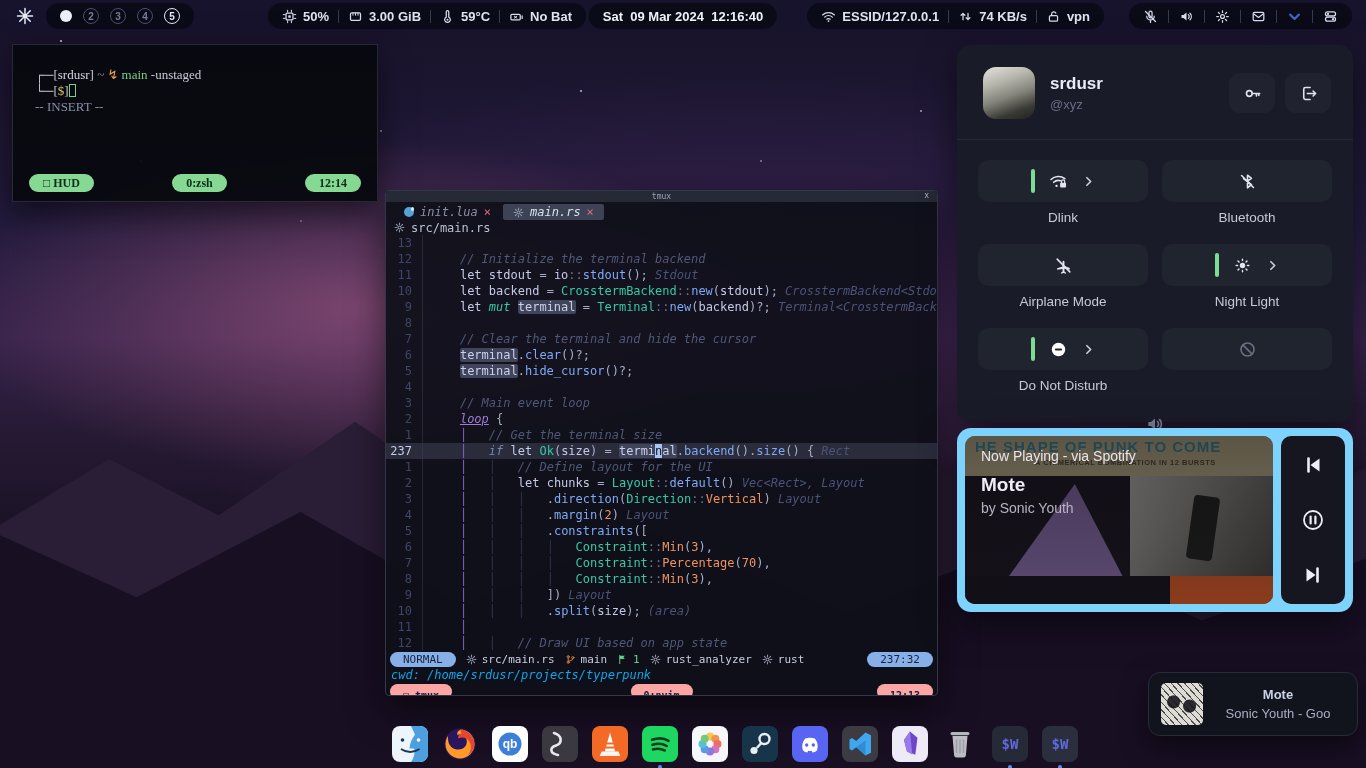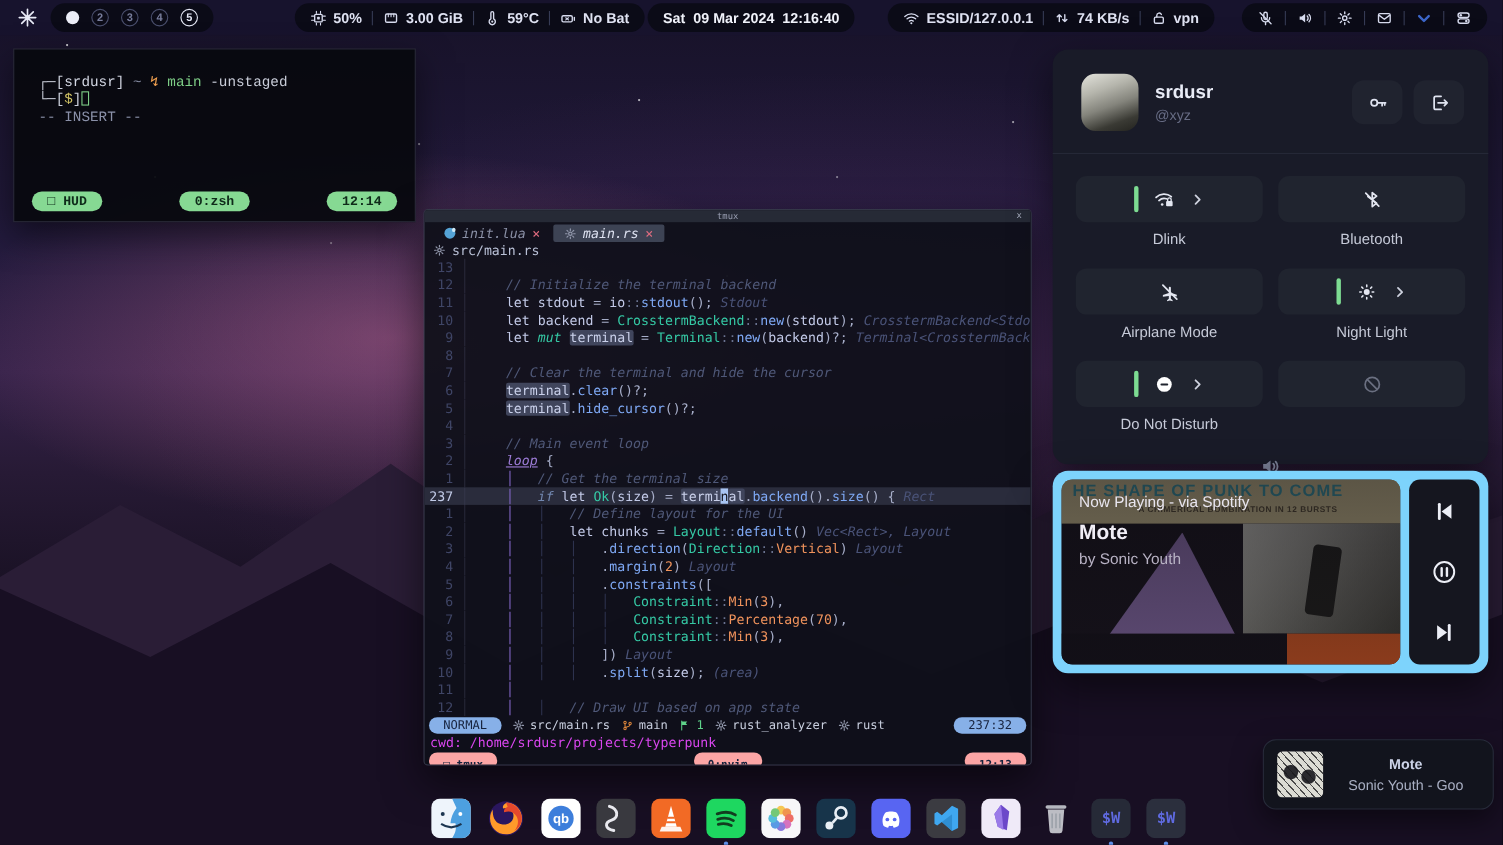--- a/index.html
+++ b/index.html
@@ -40,21 +40,21 @@
   .tb-tray { right:14px; gap:10px; }
   .tbi { width:15px; height:15px; color:#d7dbee; flex:none; }
   .tbi svg, .ci svg, .ic svg { width:100%; height:100%; display:block; }
   .sep { width:1px; height:13px; background:#363b55; }
   .tray-chevron { color:#3c66c8; }
   .tb-item { display:flex; align-items:center; gap:6px; }
 
   
   .hud { position:absolute; left:12px; top:44px; width:366px; height:158px; border-radius:0;
     background:rgba(8,9,14,.93); border:1px solid rgba(150,150,190,.22); box-shadow:0 12px 30px rgba(0,0,0,.5);
-    font-family:Liberation Mono, monospace; font-size:13px; line-height:16px; }
+    font-family:Liberation Serif, serif; font-size:13px; line-height:16px; }
   .hud-body { padding:22px 0 0 22px; white-space:pre; }
   .hud-bar { position:absolute; left:0; right:0; bottom:9px; display:flex; justify-content:space-between; padding:0 16px; }
   .pill-green { background:#86d993; color:#0f2b1a; border-radius:9px; height:18px; line-height:18px;
     padding:0 14px; font-weight:700; font-size:12px; }
   .t-tfg{color:#c9cdd9} .t-tname{color:#d4d8e4} .t-tdim{color:#8a90a8} .t-bolt{color:#f0a050}
   .t-tgreen{color:#7ece87} .t-tyellow{color:#d3c565}
   .t-curh{display:inline-block;width:7px;height:13px;border:1px solid #7ece87;vertical-align:-2px}
 
   
   .tmuxwin { position:absolute; left:385px; top:190px; width:553px; height:506px; border-radius:4px;
@@ -85,21 +85,21 @@
   .t-p{color:#a6adc8} .t-id{color:#c3cae8} .t-op{color:#a6adc8} .t-sc{color:#6a7390}
   .t-hl{background:#40455c;color:#c9d0ea;border-radius:2px} .t-cur{background:#a8c4f2;color:#14151e}
   .t-hint{color:#4a5378;font-style:italic} .t-g{color:#2e3350} .t-gv{color:#8468c9}
 
   .statusline { height:16px; display:flex; align-items:center; gap:10px; font-size:11px; color:#c8cede; padding:0 4px; }
   .sl-pill { background:#87b0e8; color:#17233e; border-radius:9px; padding:0 13px; height:15px; line-height:15px; font-weight:400; }
   .sl-item { display:flex; align-items:center; gap:5px; }
   .sl-sp { flex:1; }
   .ic.orange{color:#e0883c} .ic.green{color:#5fd38a}
   .sl-item.green{color:#5fd38a}
-  .cmdline { height:16px; line-height:16px; font-size:12px; color:#d946ef; padding-left:5px; }
+  .cmdline { height:16px; line-height:16px; font-size:12px; color:#0ea5e9; padding-left:5px;font-style:italic; }
   .tmux-bar { height:17px; display:flex; align-items:center; justify-content:space-between; padding:0 4px; position:relative; }
   .pill-blue { background:#fca5a5; color:#14213c; border-radius:9px; height:15px; line-height:15px;
     padding:4px 13px; font-weight:700; font-size:10px; }
   .tmux-bar .mid { position:absolute; left:50%; transform:translateX(-50%); }
 
   
   .cc { position:absolute; left:957px; top:45px; width:396px; height:377px; border-radius:14px;
     background:#191b28; box-shadow:0 14px 36px rgba(0,0,0,.5); }
   .cc-head { display:flex; align-items:center; padding:22px 22px 0 26px; }
   .avatar { width:52px; height:52px; border-radius:13px; flex:none;

